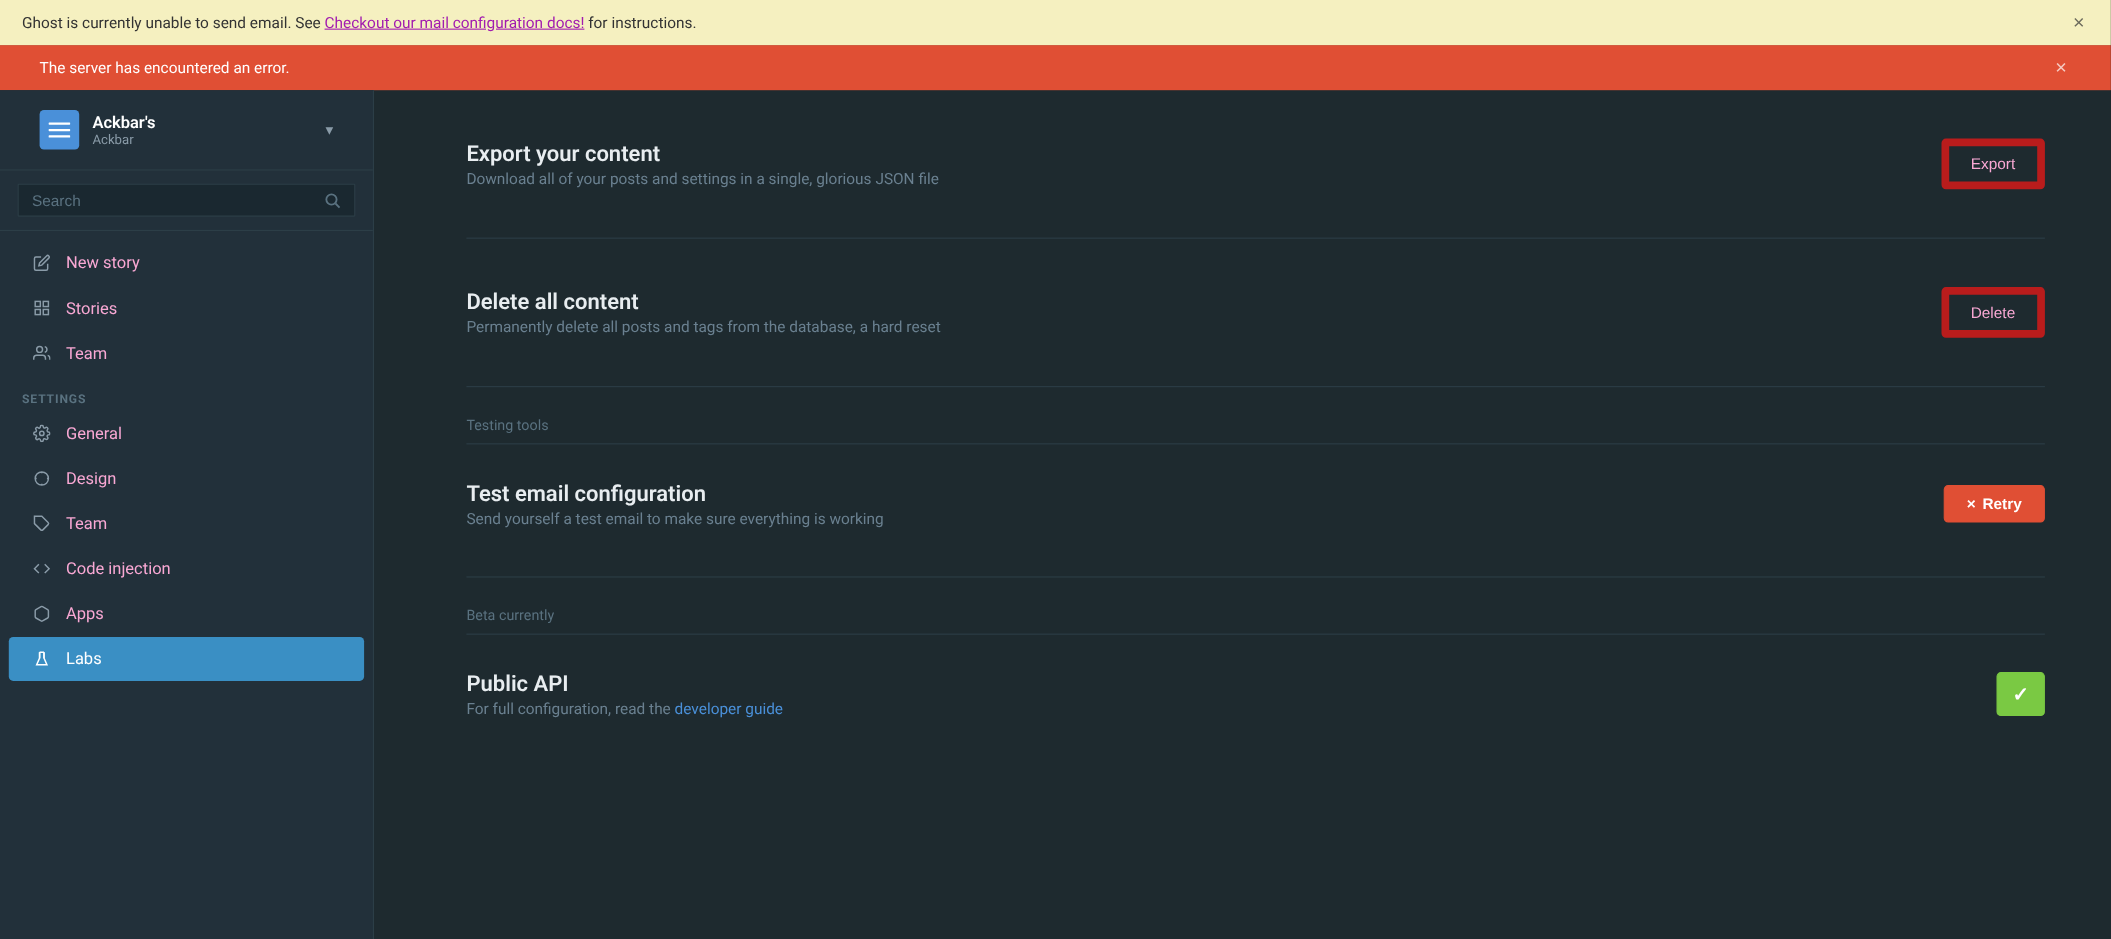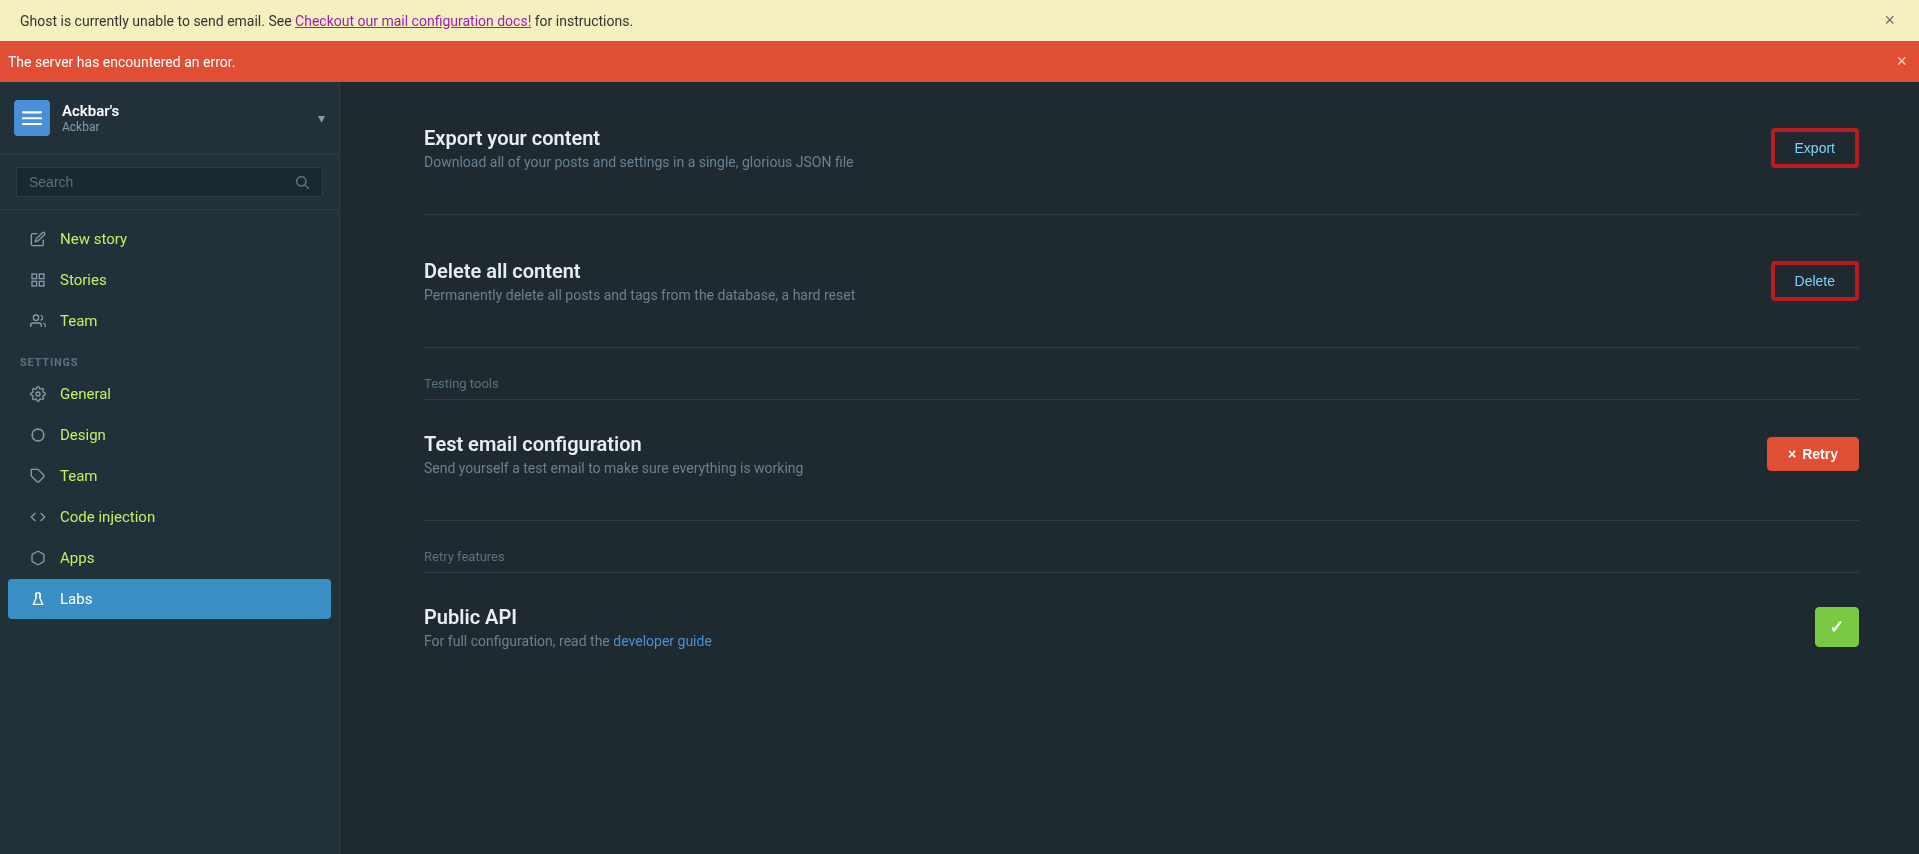--- a/index.html
+++ b/index.html
@@ -24,21 +24,21 @@
       position: relative;
       z-index: 100;
     }
     .banner-yellow a {
       color: #a21caf;
       text-decoration: underline;
     }
     .banner-red {
       background: #e04f34;
       color: #fff;
-      padding: 10px 8px;
+      padding: 10px 36px;
       display: flex;
       align-items: center;
       justify-content: space-between;
       font-size: 14px;
     }
     .banner-close {
       background: none;
       border: none;
       cursor: pointer;
       font-size: 18px;
@@ -61,21 +61,21 @@
       height: 100%;
       display: flex;
       flex-direction: column;
       border-right: 1px solid #2c3e47;
       overflow-y: auto;
     }
 
     .sidebar-header {
       display: flex;
       align-items: center;
-      padding: 18px 14px;
+      padding: 18px 36px;
       cursor: pointer;
       border-bottom: 1px solid #2c3e47;
     }
     .sidebar-header-icon {
       width: 36px;
       height: 36px;
       background: #4a90d9;
       border-radius: 4px;
       display: flex;
       align-items: center;
@@ -134,21 +134,21 @@
 
     .sidebar-nav {
       padding: 8px 0;
     }
     .nav-item {
       display: flex;
       align-items: center;
       padding: 10px 20px;
       cursor: pointer;
       font-size: 15px;
-      color: #bef264;
+      color: #f9a8d4;
       border-radius: 4px;
       margin: 1px 8px;
       transition: background 0.15s;
     }
     .nav-item.active {
       background: #3a8fc4;
       color: #fff;
     }
     .nav-item-icon {
       width: 20px;
@@ -211,22 +211,22 @@
       font-size: 14px;
       color: #6a8090;
     }
     .content-row-text a {
       color: #4a90d9;
       text-decoration: none;
     }
 
     .btn-outline {
       background: transparent;
-      border: 4px solid #b91c1c;
-      color: #7dd3fc;
+      border: 7px solid #b91c1c;
+      color: #f9a8d4;
       padding: 8px 20px;
       border-radius: 4px;
       cursor: pointer;
       font-size: 14px;
       font-weight: 500;
       transition: background 0.15s, border-color 0.15s;
       white-space: nowrap;
     }
 
     .btn-danger {
@@ -443,21 +443,21 @@
           <p>Send yourself a test email to make sure everything is working</p>
         </div>
         <button class="btn-danger">
           <span>×</span>
           <span>Retry</span>
         </button>
       </div>
     </div>
 
     <div class="section-group">
-      <div class="section-label">Retry features</div>
+      <div class="section-label">Beta currently</div>
       <div class="content-row">
         <div class="content-row-text">
           <h2>Public API</h2>
           <p>
             <span>For full configuration, read the </span><a href="#">developer guide</a>
           </p>
         </div>
         <button class="btn-success">✓</button>
       </div>
     </div>

